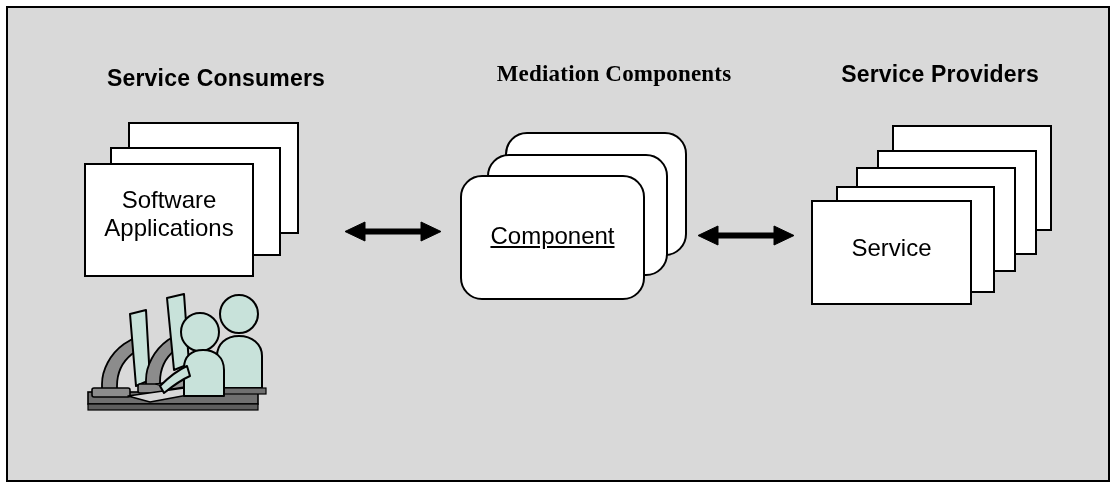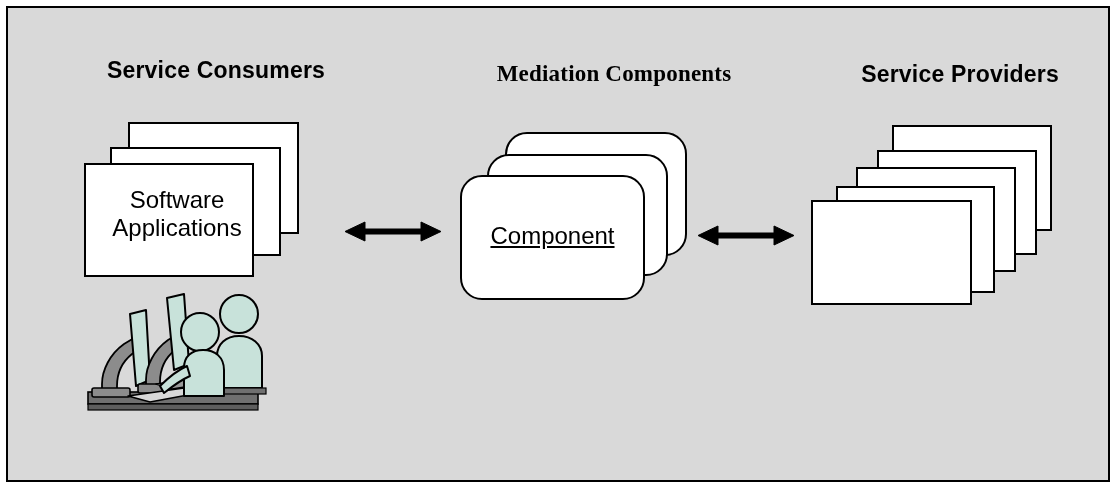--- a/index.html
+++ b/index.html
@@ -32,23 +32,23 @@
   .col-title {
     position: absolute;
     font-family: "Liberation Sans", sans-serif;
     font-weight: bold;
     font-size: 23px;
     color: #000000;
     letter-spacing: 0.2px;
     white-space: nowrap;
     text-align: center;
   }
-  #title-consumers { left: 86px;  top: 57px; width: 260px; }
+  #title-consumers { left: 86px;  top: 65px; width: 260px; }
   #title-mediation { left: 466px; top: 61px; width: 296px; font-family: Liberation Serif, serif; }
-  #title-providers { left: 840px; top: 61px; width: 240px; text-align: center; }
+  #title-providers { left: 820px; top: 61px; width: 240px; text-align: center; }
 
   .stack-box {
     position: absolute;
     background: #ffffff;
     border: 2px solid #000000;
     box-sizing: border-box;
   }
   .stack-box.rounded {
     border-radius: 22px;
     border-width: 2px;
@@ -57,21 +57,21 @@
     position: absolute;
     font-family: "Liberation Sans", sans-serif;
     font-weight: normal;
     font-size: 24px;
     color: #000000;
     text-align: center;
     line-height: 1.18;
     white-space: pre-line;
   }
   #label-software {
-    left: 84px; top: 186px; width: 170px; padding-left: 8px;
+    left: 84px; top: 186px; width: 170px;
   }
   #label-component {
     left: 460px; top: 222px; width: 185px; text-decoration: underline;
   }
   #label-service {
     left: 811px; top: 234px; width: 161px;
   }
   .arrow-svg { position: absolute; }
   #people-svg { position: absolute; left: 84px; top: 292px; }
 </style>
@@ -141,14 +141,15 @@
       <polygon points="2,17.5 22,8 22,27"></polygon>
       <polygon points="98,17.5 78,8 78,27"></polygon>
     </g>
   </svg>
 
   <div class="stack-box" style="left:892px; top:125px; width:160px; height:106px;"></div>
   <div class="stack-box" style="left:877px; top:150px; width:160px; height:105px;"></div>
   <div class="stack-box" style="left:856px; top:167px; width:160px; height:105px;"></div>
   <div class="stack-box" style="left:836px; top:186px; width:159px; height:107px;"></div>
   <div class="stack-box" style="left:811px; top:200px; width:161px; height:105px;"></div>
+  <div class="box-label" id="label-service">Service</div>
 
 </div>
 
 </body></html>

